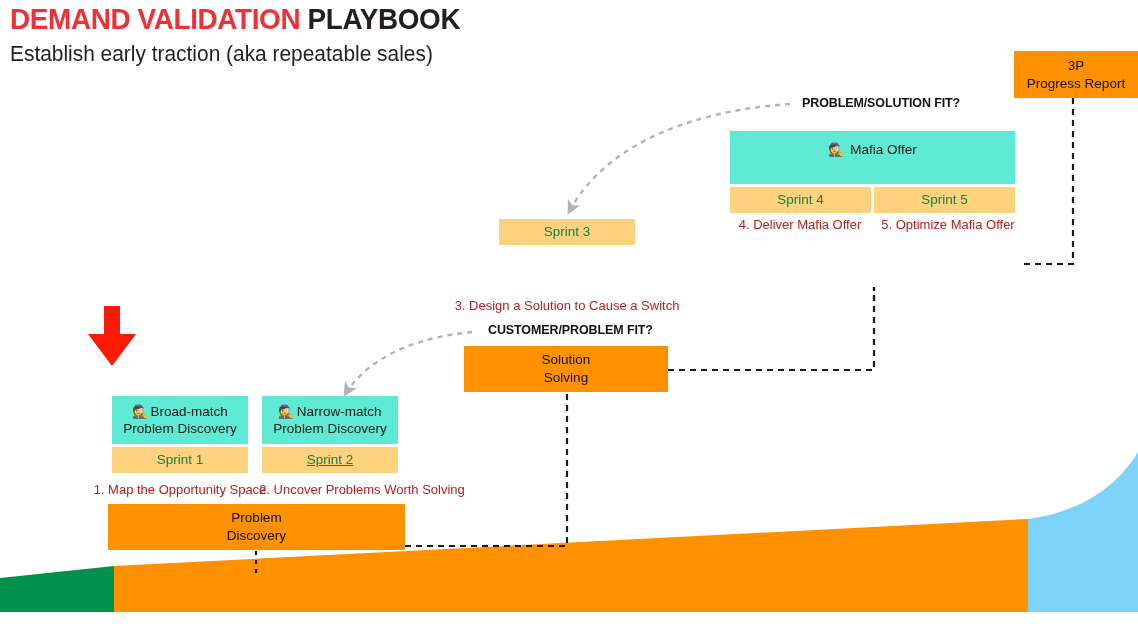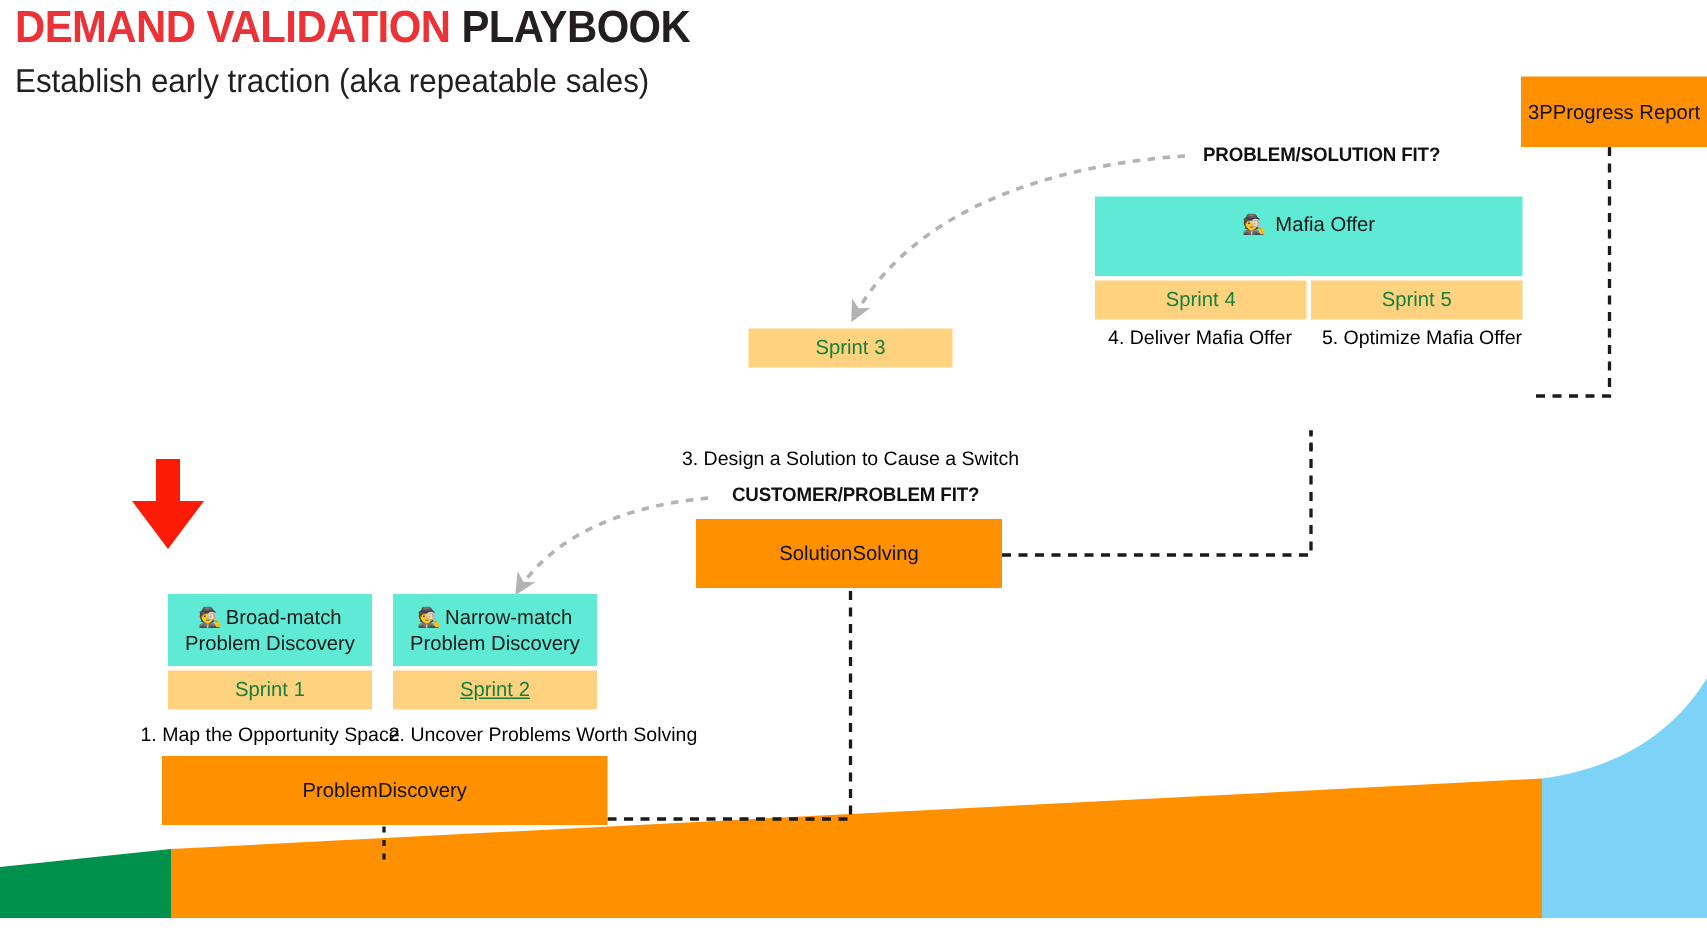--- a/index.html
+++ b/index.html
@@ -35,26 +35,26 @@
     text-align:center;font-size:13.5px;line-height:17px;
     box-sizing:border-box;padding:2px 4px;
   }
   .sprint-box{
     background:#ffd27f;color:#15803d;
     display:flex;align-items:center;justify-content:center;
     text-align:center;font-size:13.5px;line-height:16px;
     box-sizing:border-box;
   }
   .caption{
-    position:absolute;text-align:center;font-size:13px;color:#000000;
+    position:absolute;text-align:center;font-size:13px;color:#b91c1c;
     line-height:16px;white-space:nowrap;
   }
   .stage-box{
     position:absolute;background:#ff9100;color:#111;
-    display:flex;flex-direction:row;align-items:center;justify-content:center;
+    display:flex;flex-direction:column;align-items:center;justify-content:center;
     text-align:center;font-size:13.5px;line-height:18px;box-sizing:border-box;
   }
   .fitlabel{
     position:absolute;font-size:13px;font-weight:bold;color:#111;
     letter-spacing:-0.1px;white-space:nowrap;
     font-family:"Liberation Sans Narrow","Liberation Sans",sans-serif;
     transform:scaleX(.96);transform-origin:left center;
   }
   .emoji{font-size:13px;margin-right:2px;line-height:1;}
 

